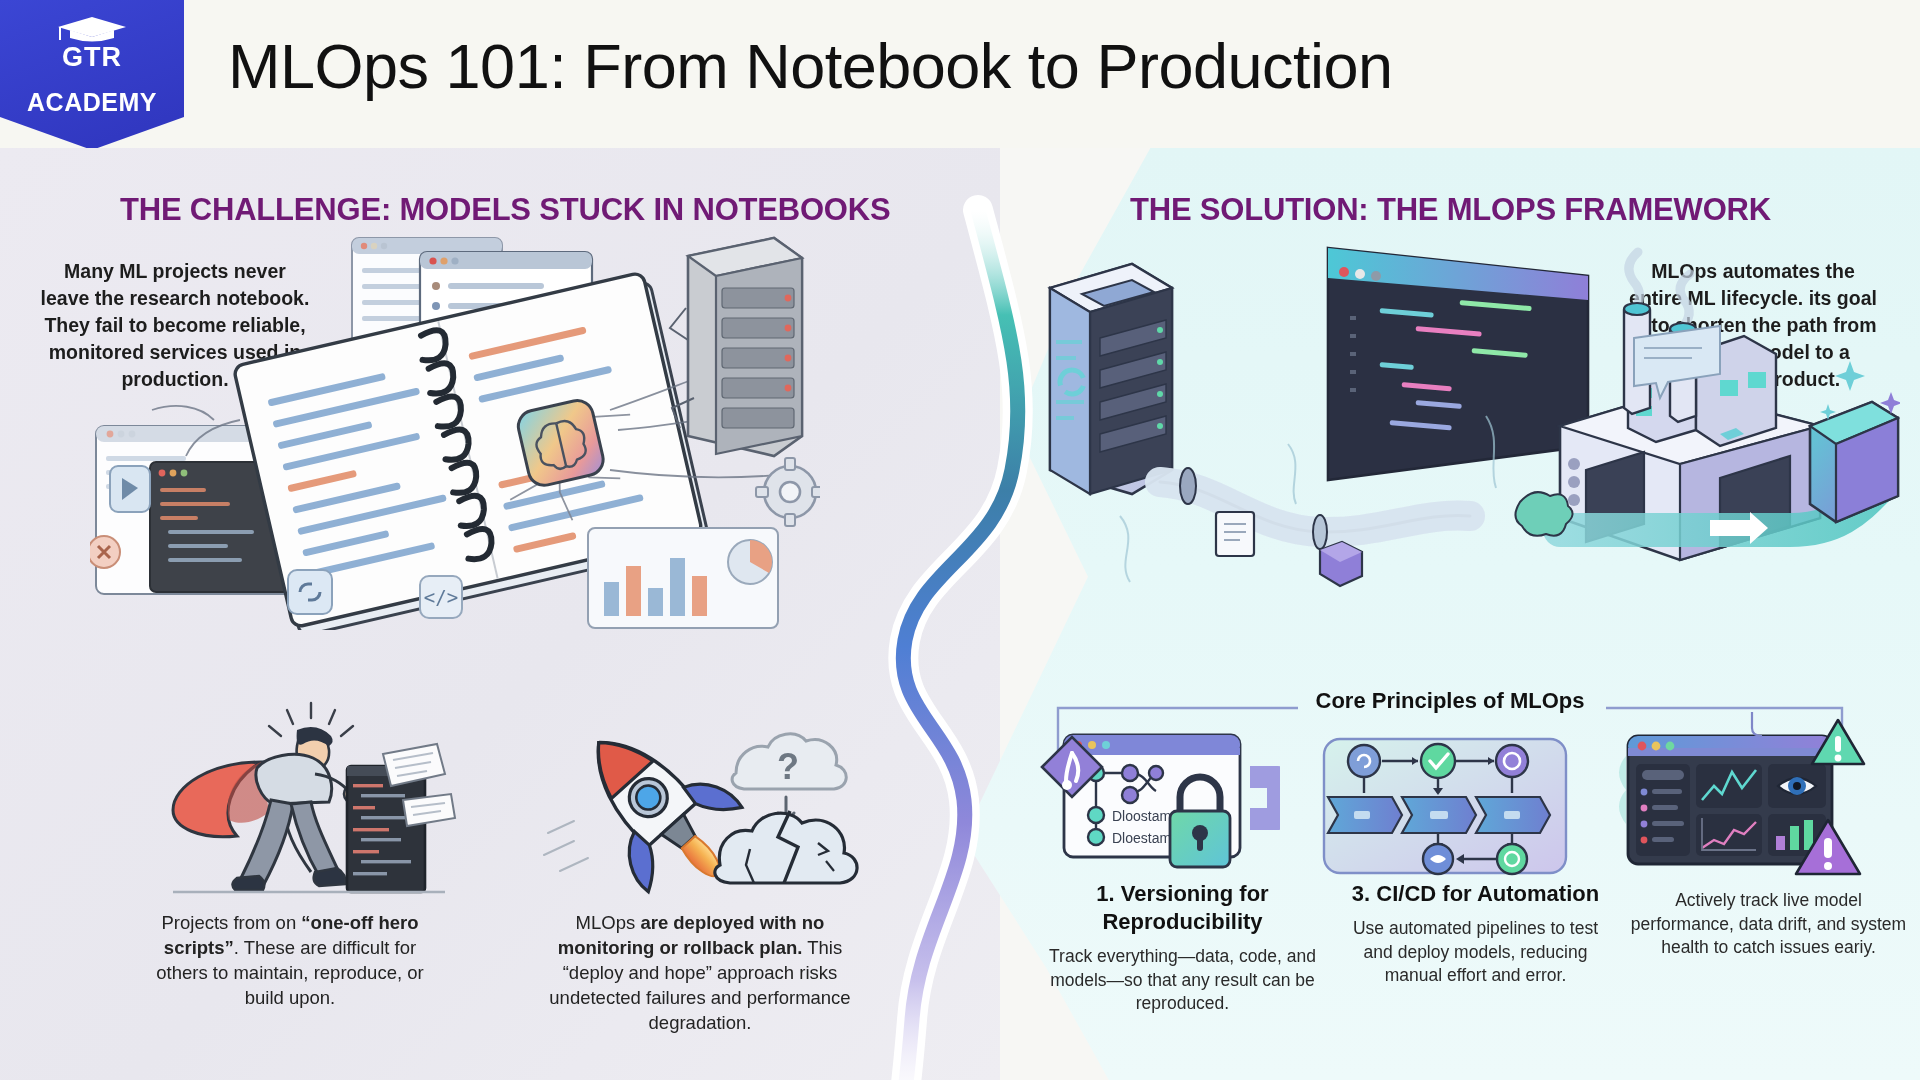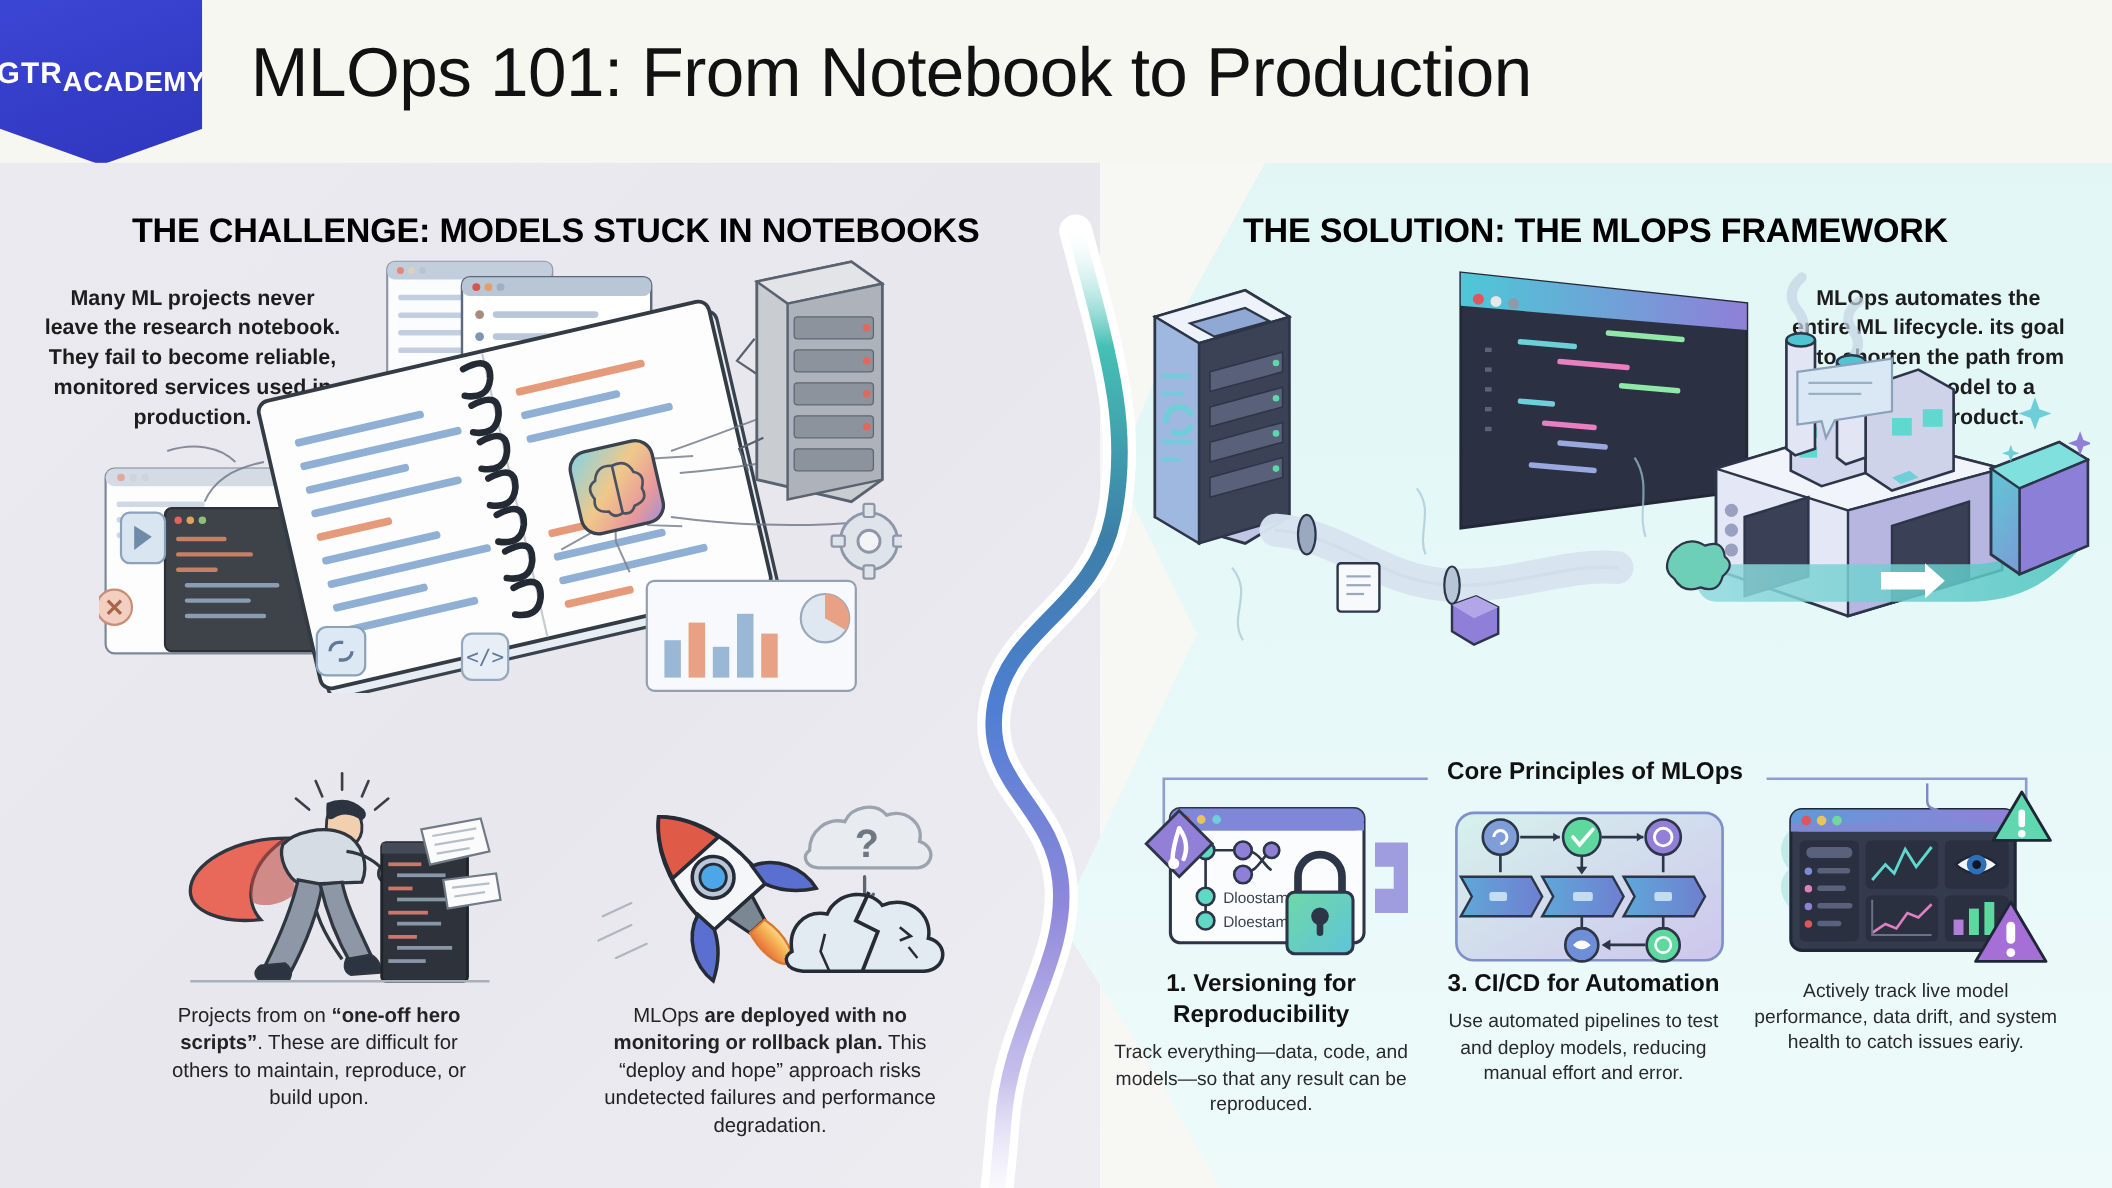--- a/index.html
+++ b/index.html
@@ -13,21 +13,21 @@
   
   .header {
     position:absolute; left:0; top:0; width:1920px; height:148px;
     background:#f7f7f2;
     display:flex; align-items:center;
   }
   .logo-banner {
     position:absolute; left:0; top:0; width:184px; height:150px;
     background:linear-gradient(160deg,#3b46d4 0%,#2f35bd 100%);
     clip-path:polygon(0 0, 100% 0, 100% 78%, 50% 100%, 0 78%);
-    display:flex; flex-direction:row; align-items:center; justify-content:center;
+    display:flex; flex-direction:column; align-items:center; justify-content:center;
     padding-bottom:18px;
   }
   .cap-icon { width:72px; height:26px; margin-bottom:2px; }
   .logo-line1 {
     color:#ffffff; font-size:27px; font-weight:bold; letter-spacing:1px;
     line-height:1; text-align:center;
   }
   .logo-line2 {
     color:#ffffff; font-size:25px; font-weight:bold; letter-spacing:0.5px;
     line-height:1.05; text-align:center; margin-top:18px;
@@ -48,21 +48,21 @@
     background:linear-gradient(180deg,#e2f6f6 0%,#e6f8f8 45%,#eefafa 100%);
     clip-path:polygon(100% 0, 100% 100%, 22% 100%, 16% 88%, 8% 74%, 14% 60%, 20% 46%, 13% 30%, 19% 14%, 26% 0);
   }
   .divider-ribbon {
     position:absolute; left:860px; top:140px; width:220px; height:945px;
     pointer-events:none;
   }
 
   
   .sec-head {
-    position:absolute; font-size:31px; font-weight:bold; color:#000000;
+    position:absolute; font-size:31px; font-weight:bold; color:#701a75;
     letter-spacing:-0.2px; white-space:nowrap;
   }
   .sec-head.left  { left:120px; top:192px; }
   .sec-head.right { left:1130px; top:192px; }
 
   
   .intro {
     position:absolute; font-size:19.5px; line-height:27px; font-weight:bold;
     color:#1d1d1d; text-align:center;
   }
@@ -76,21 +76,21 @@
   }
   .caption b { font-weight:bold; }
   .caption.c1 { left:140px; top:910px; width:300px; }
   .caption.c2 { left:545px; top:910px; width:310px; }
   .cp-title-box {
     position:absolute; left:1030px; top:688px; width:840px;
     text-align:center; font-size:22px; font-weight:bold; color:#111;
   }
   .bracket-svg { position:absolute; left:1030px; top:688px; width:840px; height:70px; }
 
-  .cards { position:absolute; left:1000px; top:880px; width:880px; height:185px; display:flex; }
+  .cards { position:absolute; left:1036px; top:880px; width:880px; height:185px; display:flex; }
   .card { width:293px; text-align:center; padding:0 8px; }
   .card-title {
     font-size:22px; font-weight:bold; color:#111; line-height:28px;
   }
   .card-body {
     margin-top:9px; font-size:17.5px; line-height:23.5px; color:#2a2a2a;
   }
 
   
   .ill { position:absolute; }

